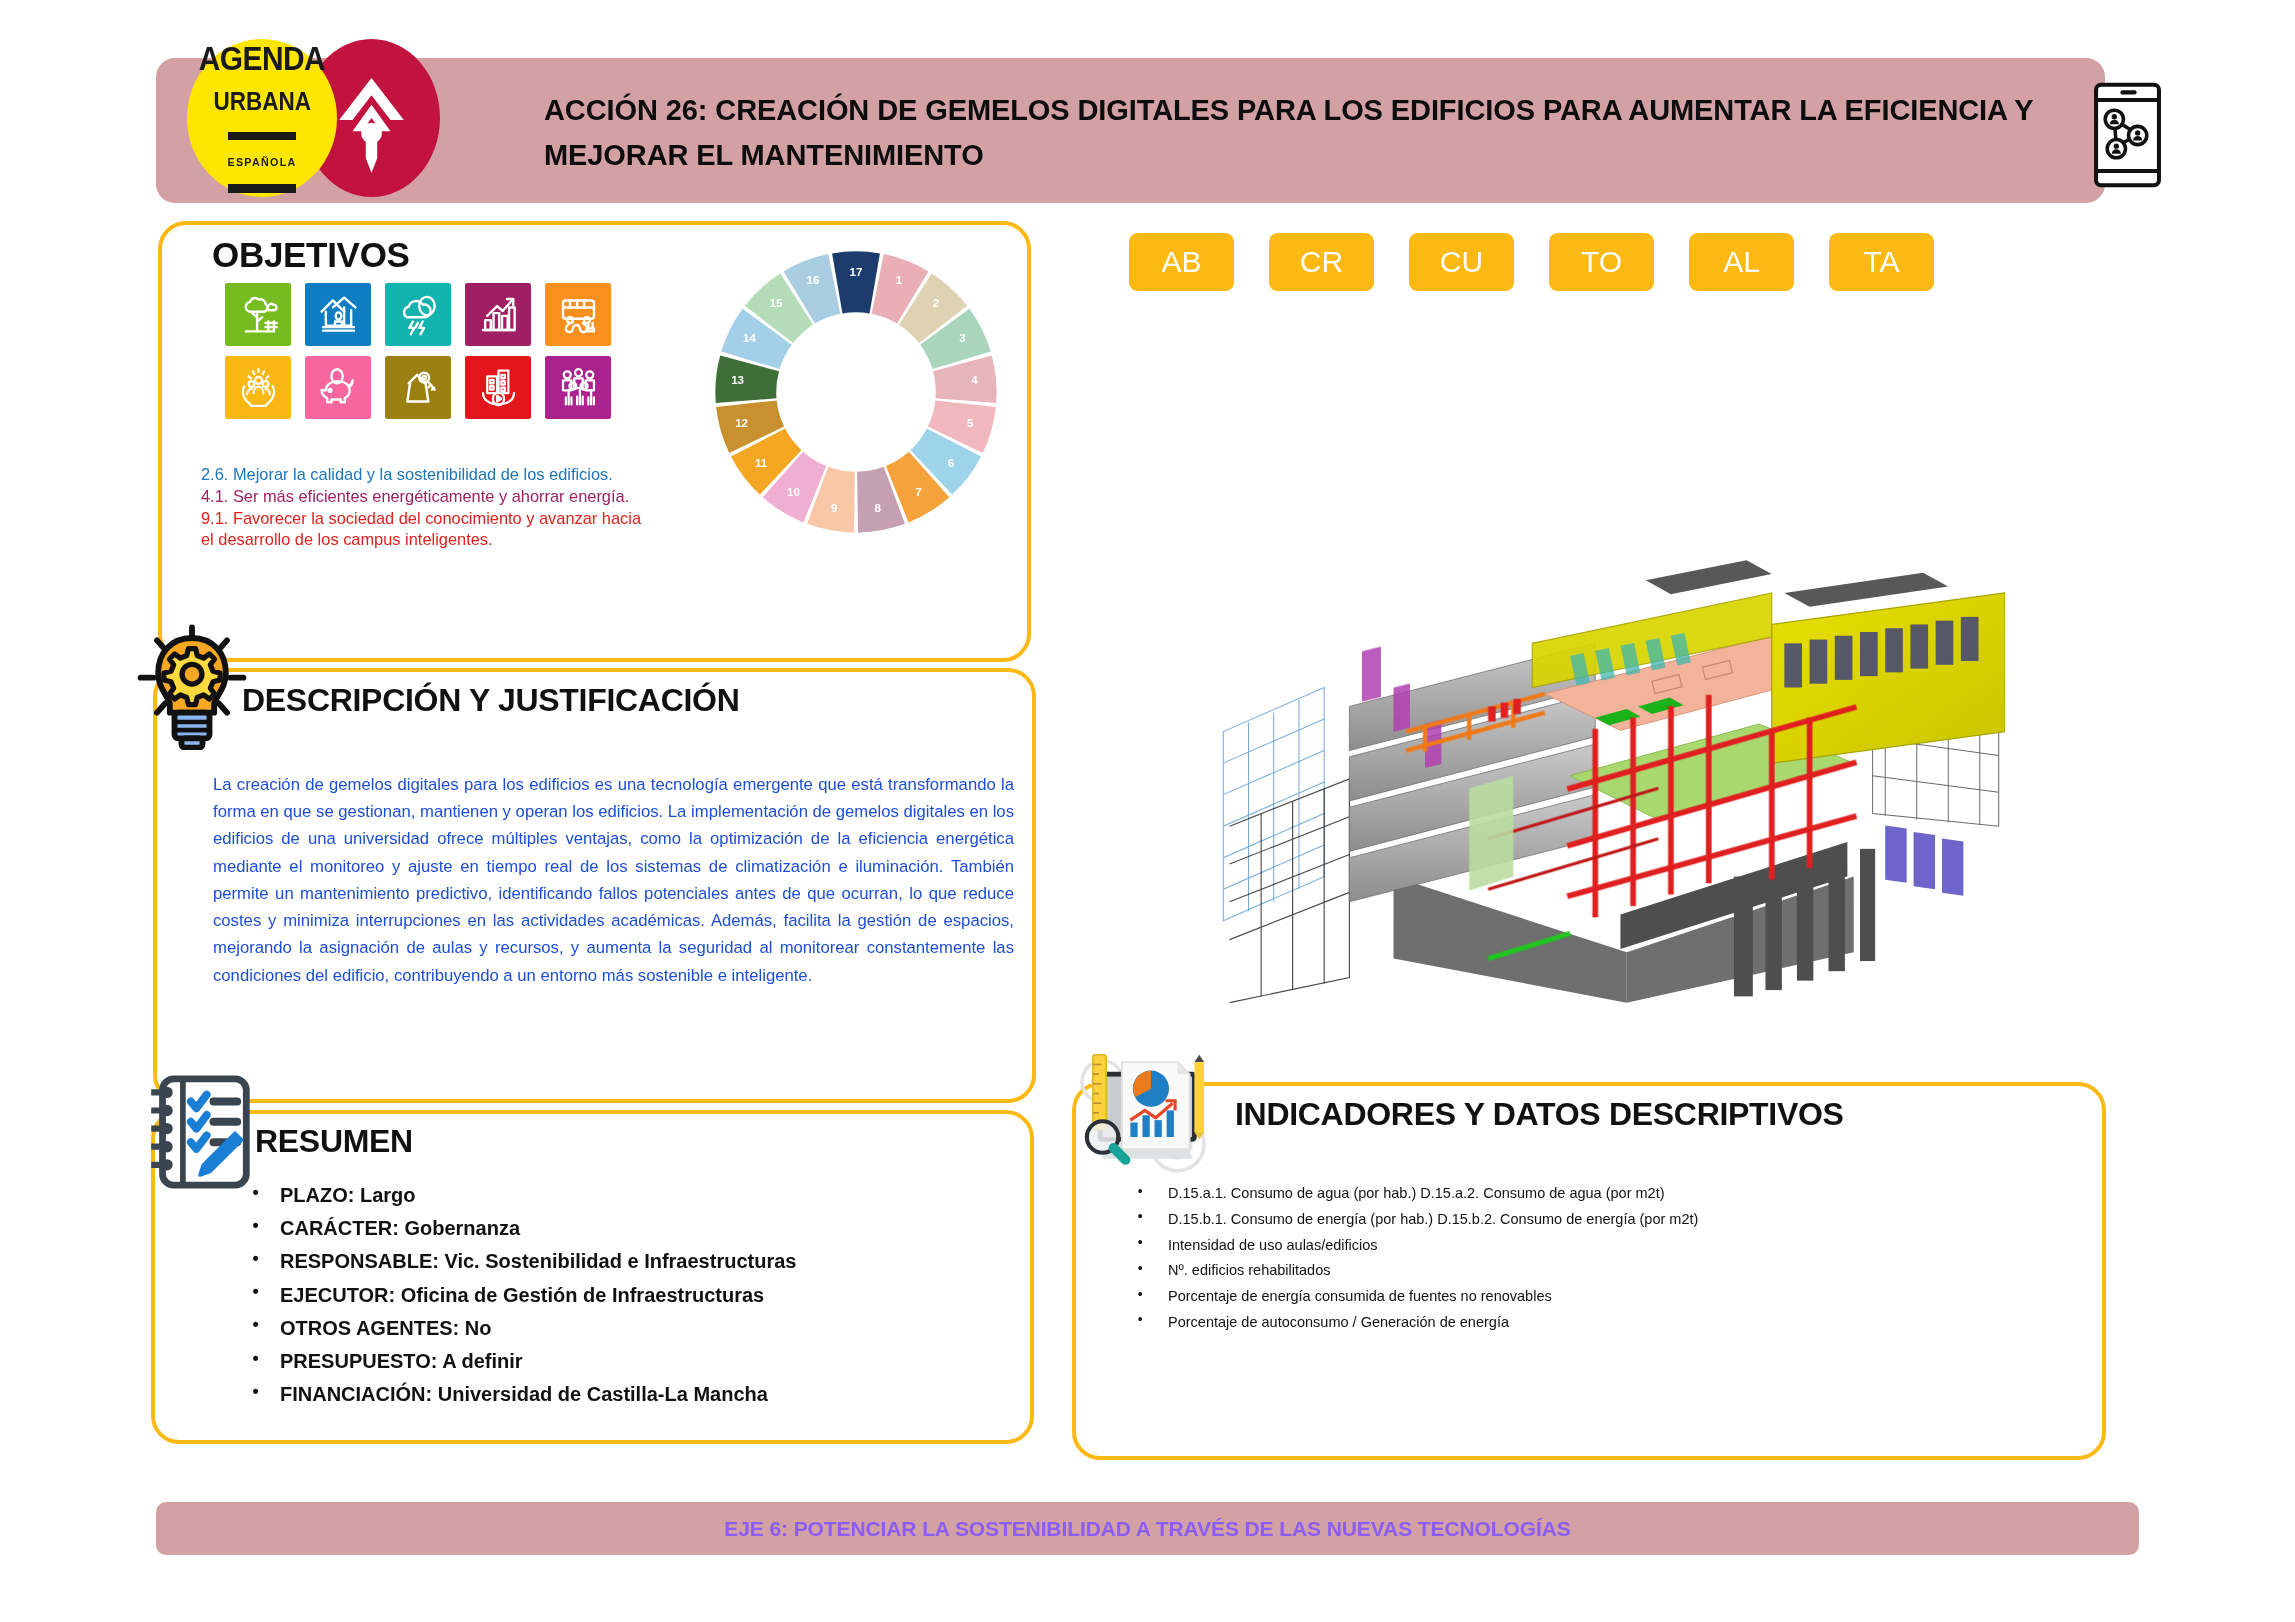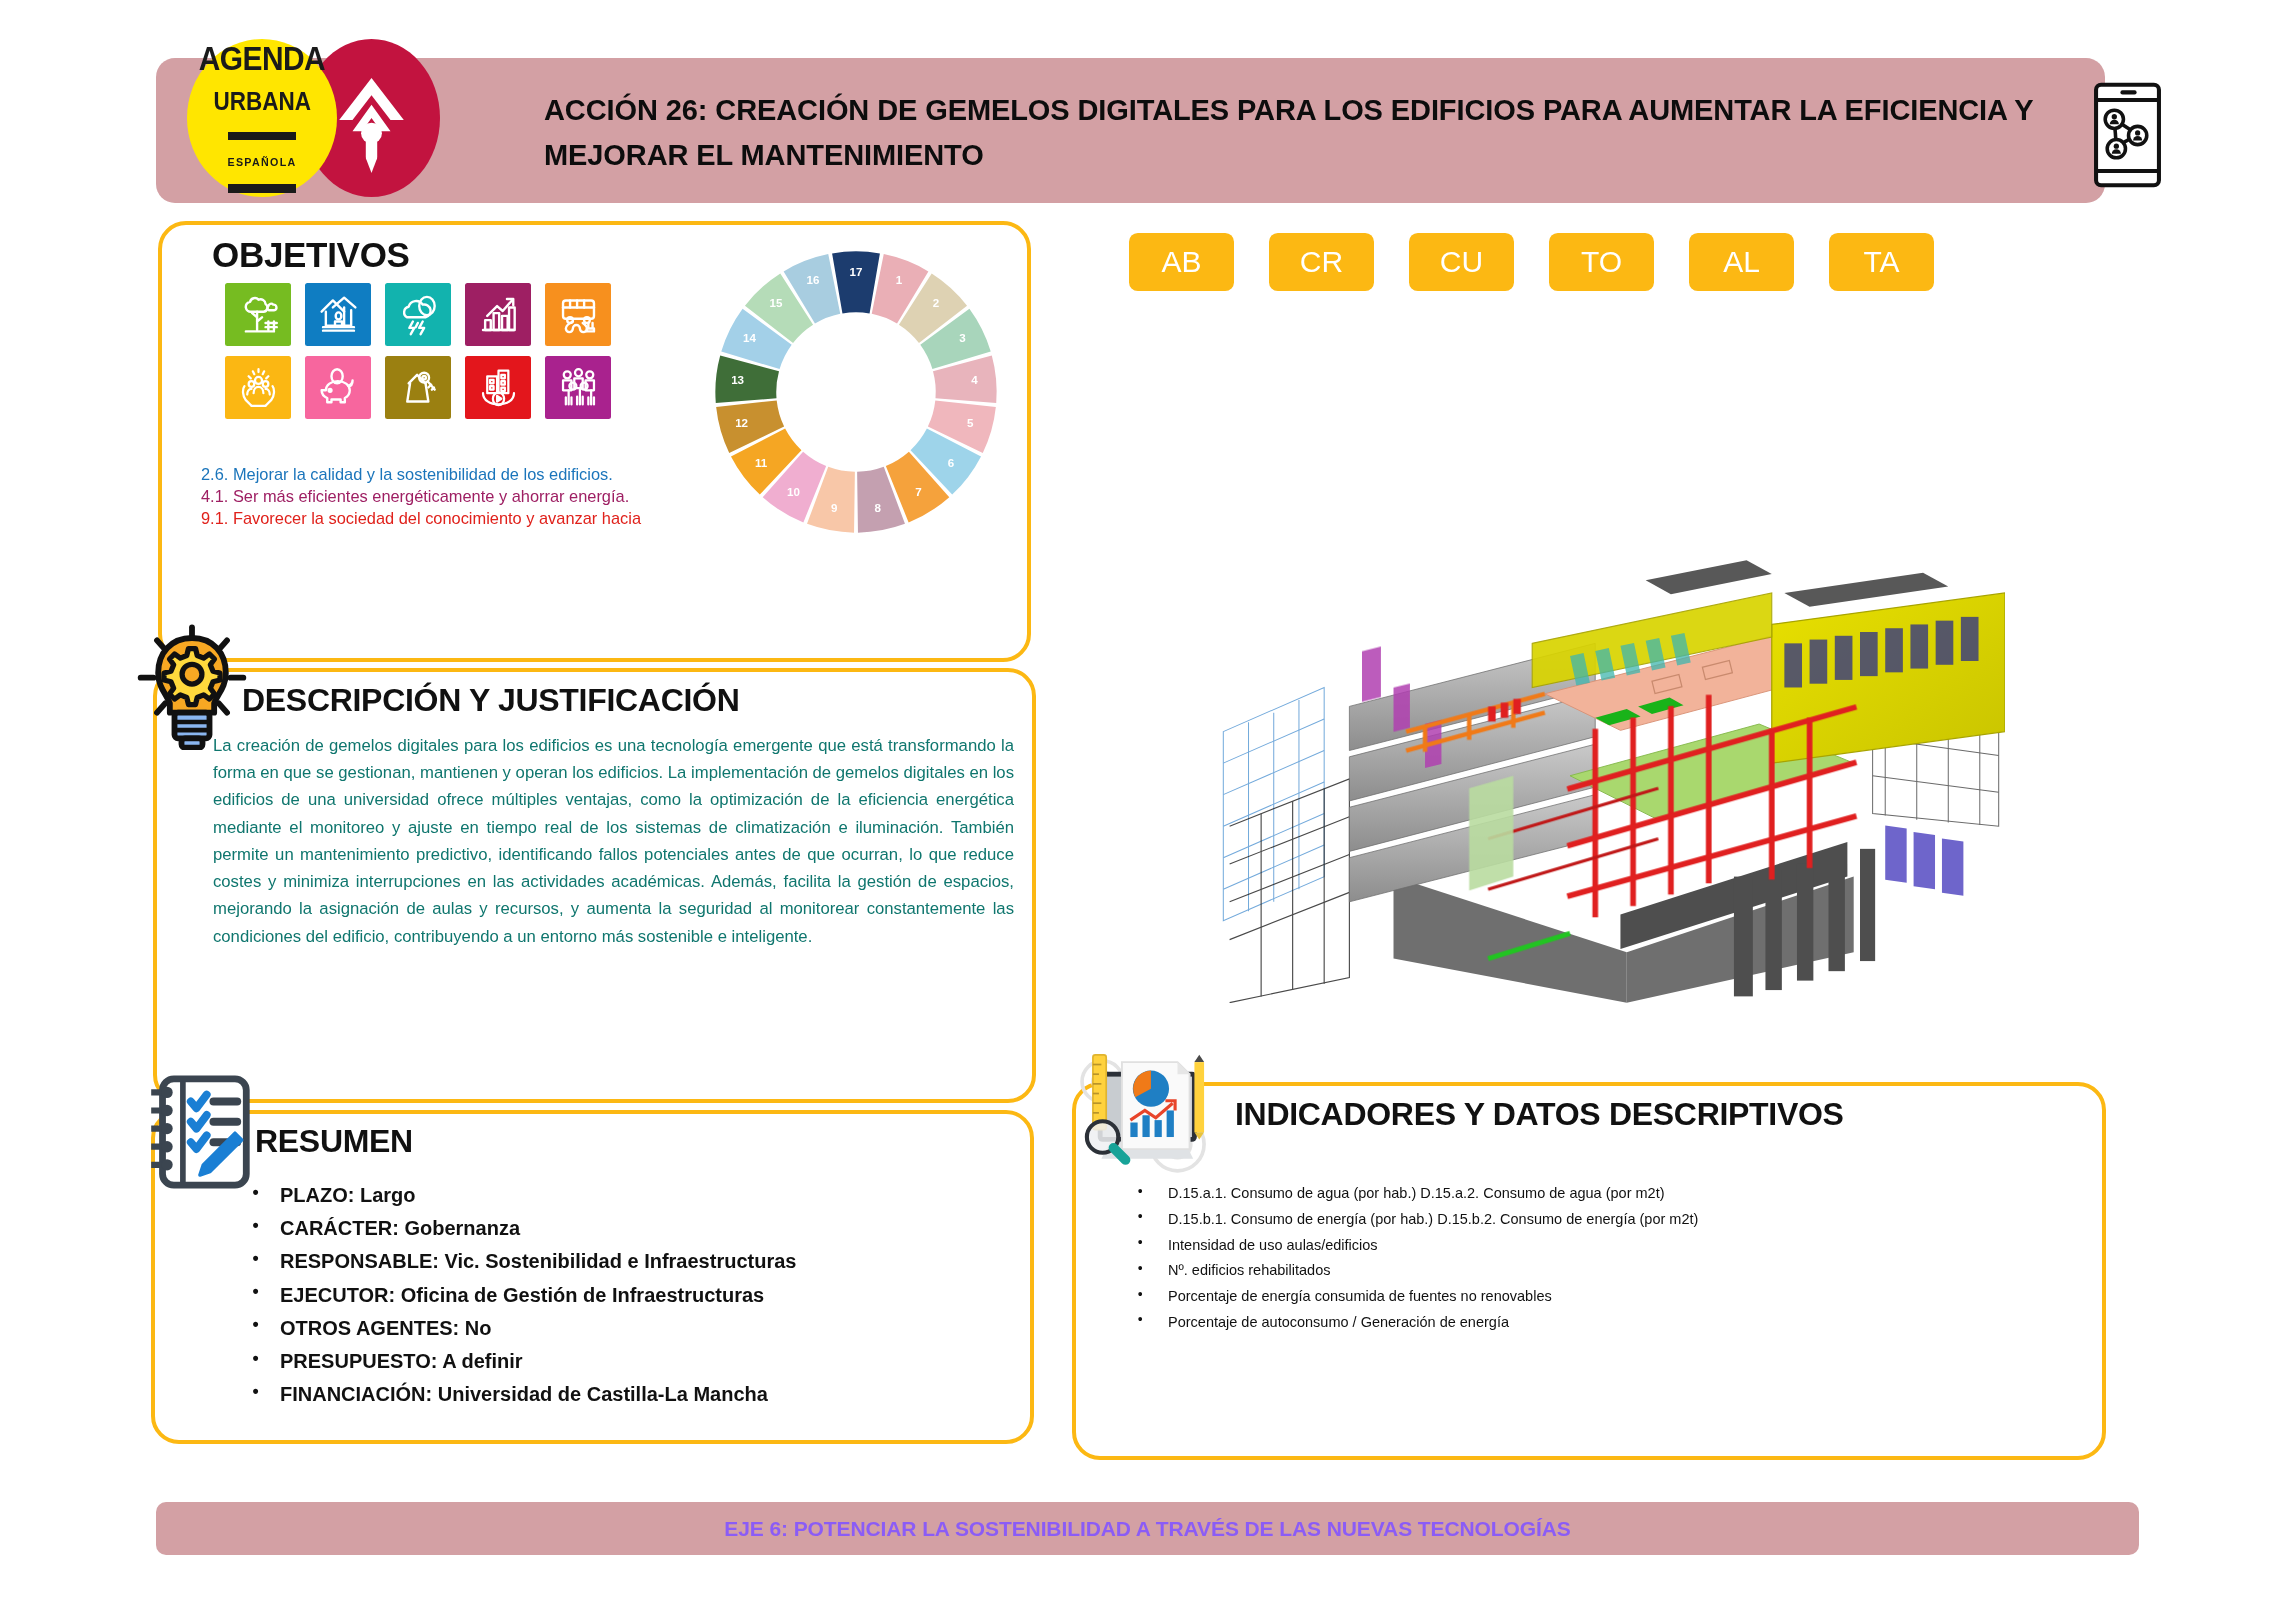--- a/index.html
+++ b/index.html
@@ -83,23 +83,23 @@
     display:flex; align-items:center; justify-content:center;
     color:#fff; font-size:30px;
     font-family:"Liberation Sans Narrow","Liberation Sans",sans-serif;
   }
 
   
   .bim-wrap{ position:absolute; left:1217px; top:435px; width:788px; height:568px; }
 
   
   .descr-text{
-    position:absolute; left:213px; top:732px; width:801px;
+    position:absolute; left:213px; top:771px; width:801px;
     font-family:"Liberation Sans Narrow","Liberation Sans",sans-serif;
-    font-size:16.7px; line-height:1.63; text-align:justify; color:#0f766e;
+    font-size:16.7px; line-height:1.63; text-align:justify; color:#1d4ed8;
   }
 
   
   ul.blist{ position:absolute; list-style:none; }
   ul.blist li{ position:relative; padding-left:39px;
     font-family:"Liberation Sans Narrow","Liberation Sans",sans-serif; color:#111; }
   ul.blist li::before{ content:"•"; position:absolute; left:11.4px; top:-1.3px; font-size:17.7px; }
   #resumen-list{ left:241px; top:1179px; font-size:20px; line-height:1.66;font-weight:bold; }
   #indic-list  { left:1129px; top:1181px; font-size:14.5px; line-height:1.78; }
   #indic-list li::before{ left:8.8px; top:-2.5px; font-size:14px; }
@@ -326,20 +326,21 @@
         <path d="M83.50930558049524 4.412045750719642 A97 97 0 0 1 116.49069441950472 4.412045750719642 L109.35039374301815 45.800644497830724 A55 55 0 0 0 90.64960625698184 45.800644497830724 Z" fill="#1c3c6e"></path>
         <text x="99.99999999999999" y="20" text-anchor="middle" font-size="8" font-weight="bold" fill="#ffffff" font-family="&quot;Liberation Sans&quot;, sans-serif">17</text>
       </g>
   </svg>
 </div>
 
 <div class="obj-lines">
   <div class="ol-blue">2.6. Mejorar la calidad y la sostenibilidad de los edificios.</div>
   <div class="ol-magenta">4.1. Ser más eficientes energéticamente y ahorrar energía.</div>
   <div class="ol-red">9.1. Favorecer la sociedad del conocimiento y avanzar hacia</div>
+  <div class="ol-red">el desarrollo de los campus inteligentes.</div>
 </div>
 
 <div class="tags">
   <div class="tag">AB</div>
   <div class="tag">CR</div>
   <div class="tag">CU</div>
   <div class="tag">TO</div>
   <div class="tag">AL</div>
   <div class="tag">TA</div>
 </div>

